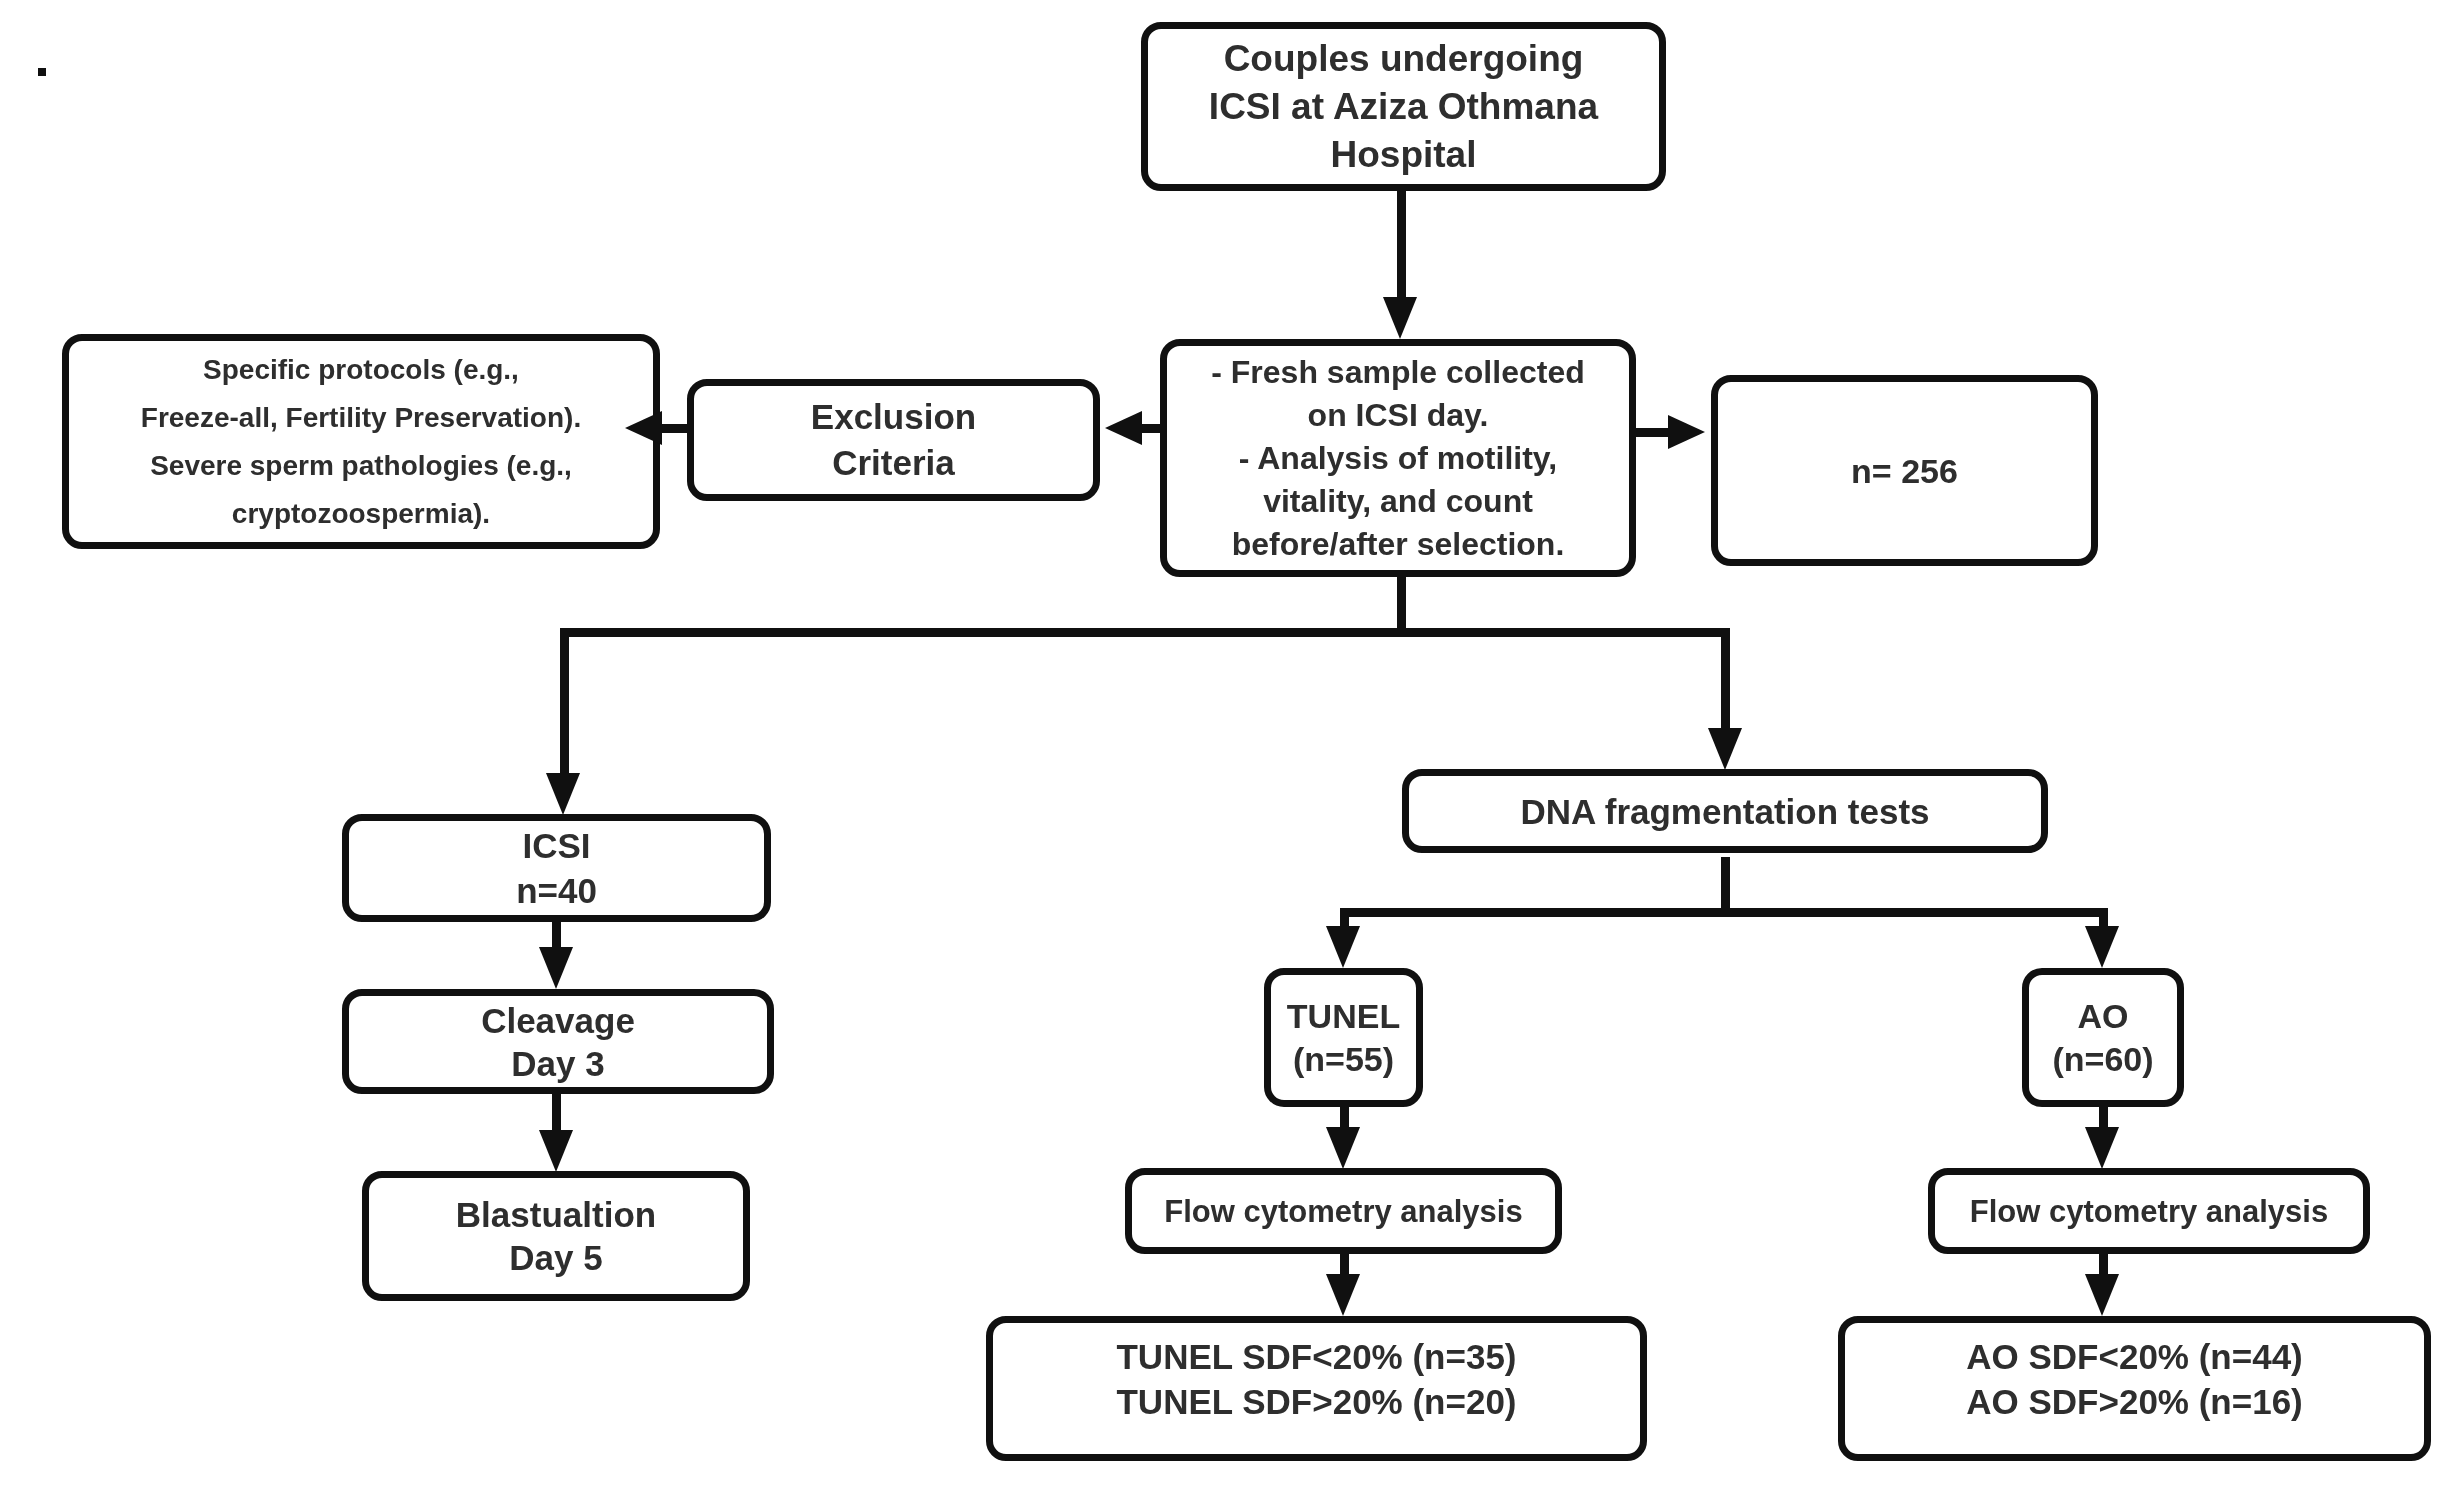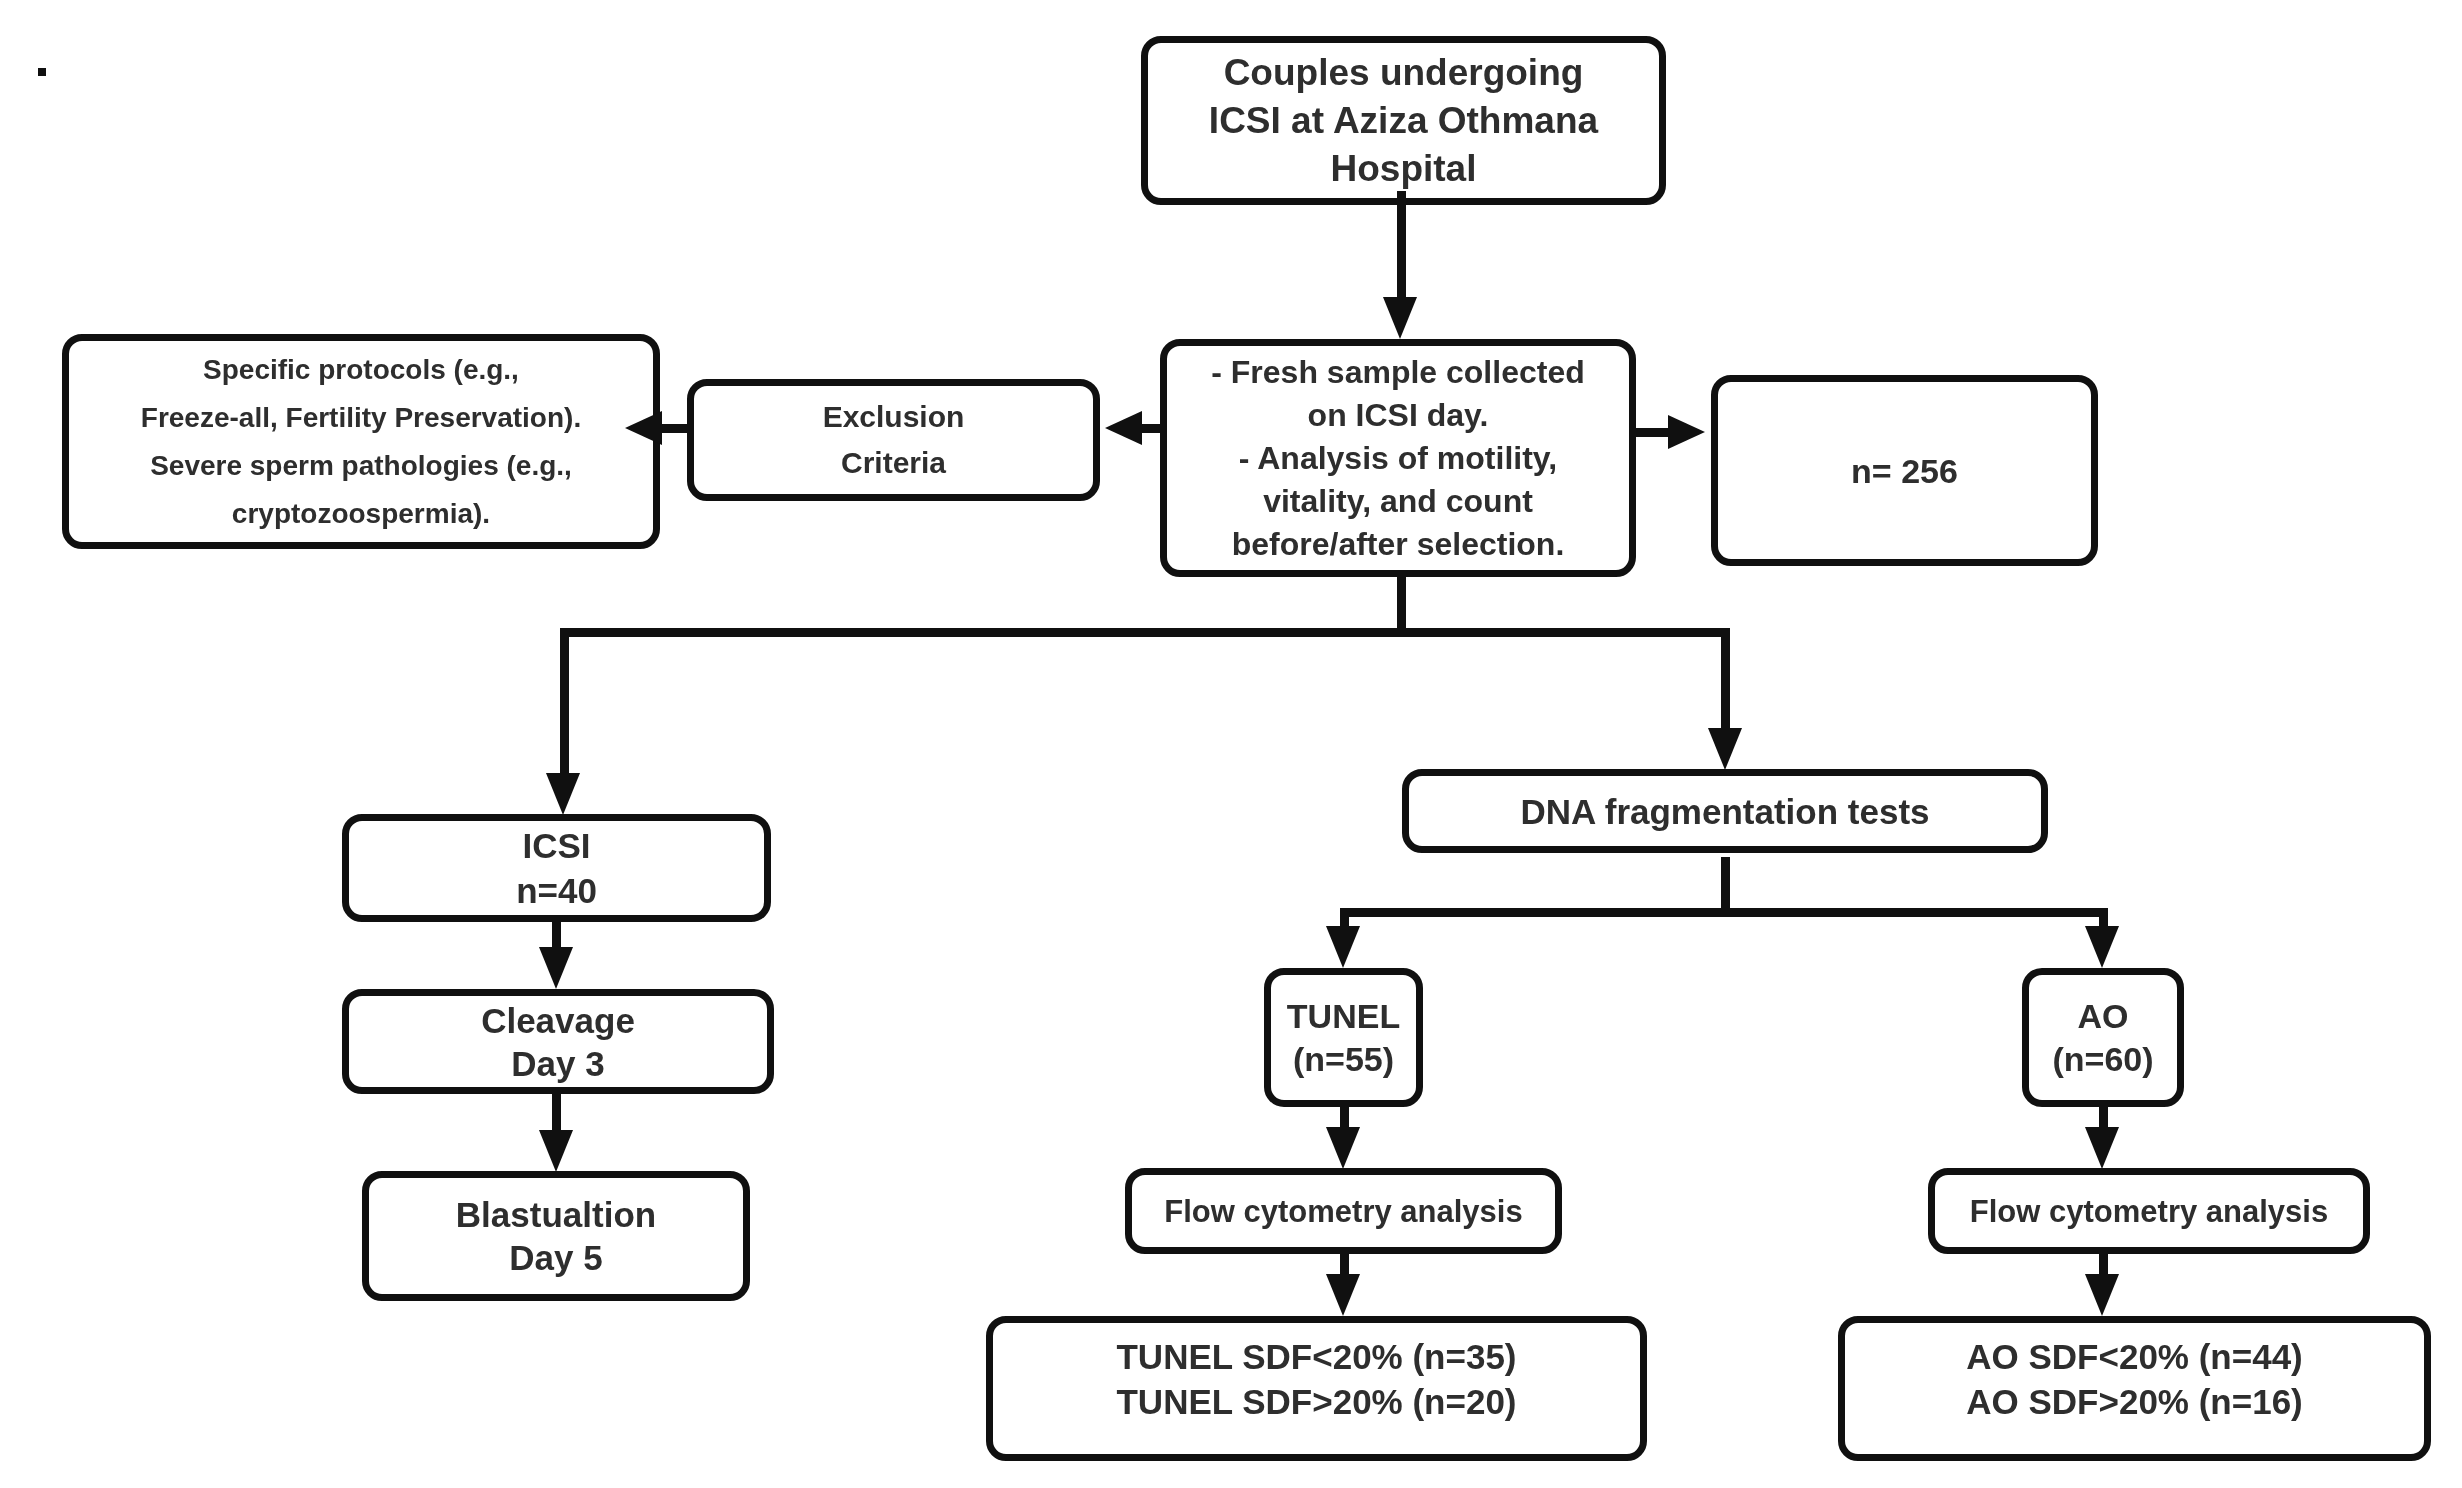--- a/index.html
+++ b/index.html
@@ -55,23 +55,23 @@
     border-left: 37px solid #101010;
   }
   #stray-dot {
     position: absolute;
     left: 38px; top: 68px;
     width: 7.7px; height: 7.7px;
     background: #101010;
   }
 
   
-  #n-couples   { left: 1141px; top: 22px;   width: 525px; height: 169px; font-size: 37px; line-height: 48px; margin-top: 14px; }
+  #n-couples   { left: 1141px; top: 22px;   width: 525px; height: 169px; font-size: 37px; line-height: 48px; }
   #n-fresh     { left: 1160px; top: 339px;  width: 476px; height: 238px; font-size: 32px; line-height: 43px; }
-  #n-exclusion { left: 687px;  top: 379px;  width: 413px; height: 122px; font-size: 30px; line-height: 46px; }
+  #n-exclusion { left: 687px;  top: 379px;  width: 413px; height: 122px; font-size: 35px; line-height: 46px; }
   #n-specific  { left: 22px;   top: 334px;  width: 598px; height: 215px; font-size: 28px; line-height: 48px; margin-left: 40px; }
   #n-n256      { left: 1711px; top: 375px;  width: 387px; height: 191px; font-size: 34px; line-height: 42px; }
   #n-icsi      { left: 342px;  top: 814px; width: 429px; height: 108px; font-size: 35px; line-height: 45px; }
   #n-cleavage  { left: 342px;  top: 989px; width: 432px; height: 105px; font-size: 35px; line-height: 43px; }
   #n-blast     { left: 362px;  top: 1171px; width: 388px; height: 130px; font-size: 35px; line-height: 43px; }
   #n-dna       { left: 1402px; top: 769px; width: 646px; height: 84px; font-size: 35px; line-height: 43px; }
   #n-tunel     { left: 1264px; top: 968px; width: 159px; height: 139px; font-size: 34px; line-height: 43px; }
   #n-ao        { left: 2022px; top: 968px; width: 162px; height: 139px; font-size: 34px; line-height: 43px; }
   #n-flow-l    { left: 1125px; top: 1168px; width: 437px; height: 86px; font-size: 31px; line-height: 37px; }
   #n-flow-r    { left: 1928px; top: 1168px; width: 442px; height: 86px; font-size: 31px; line-height: 37px; }

